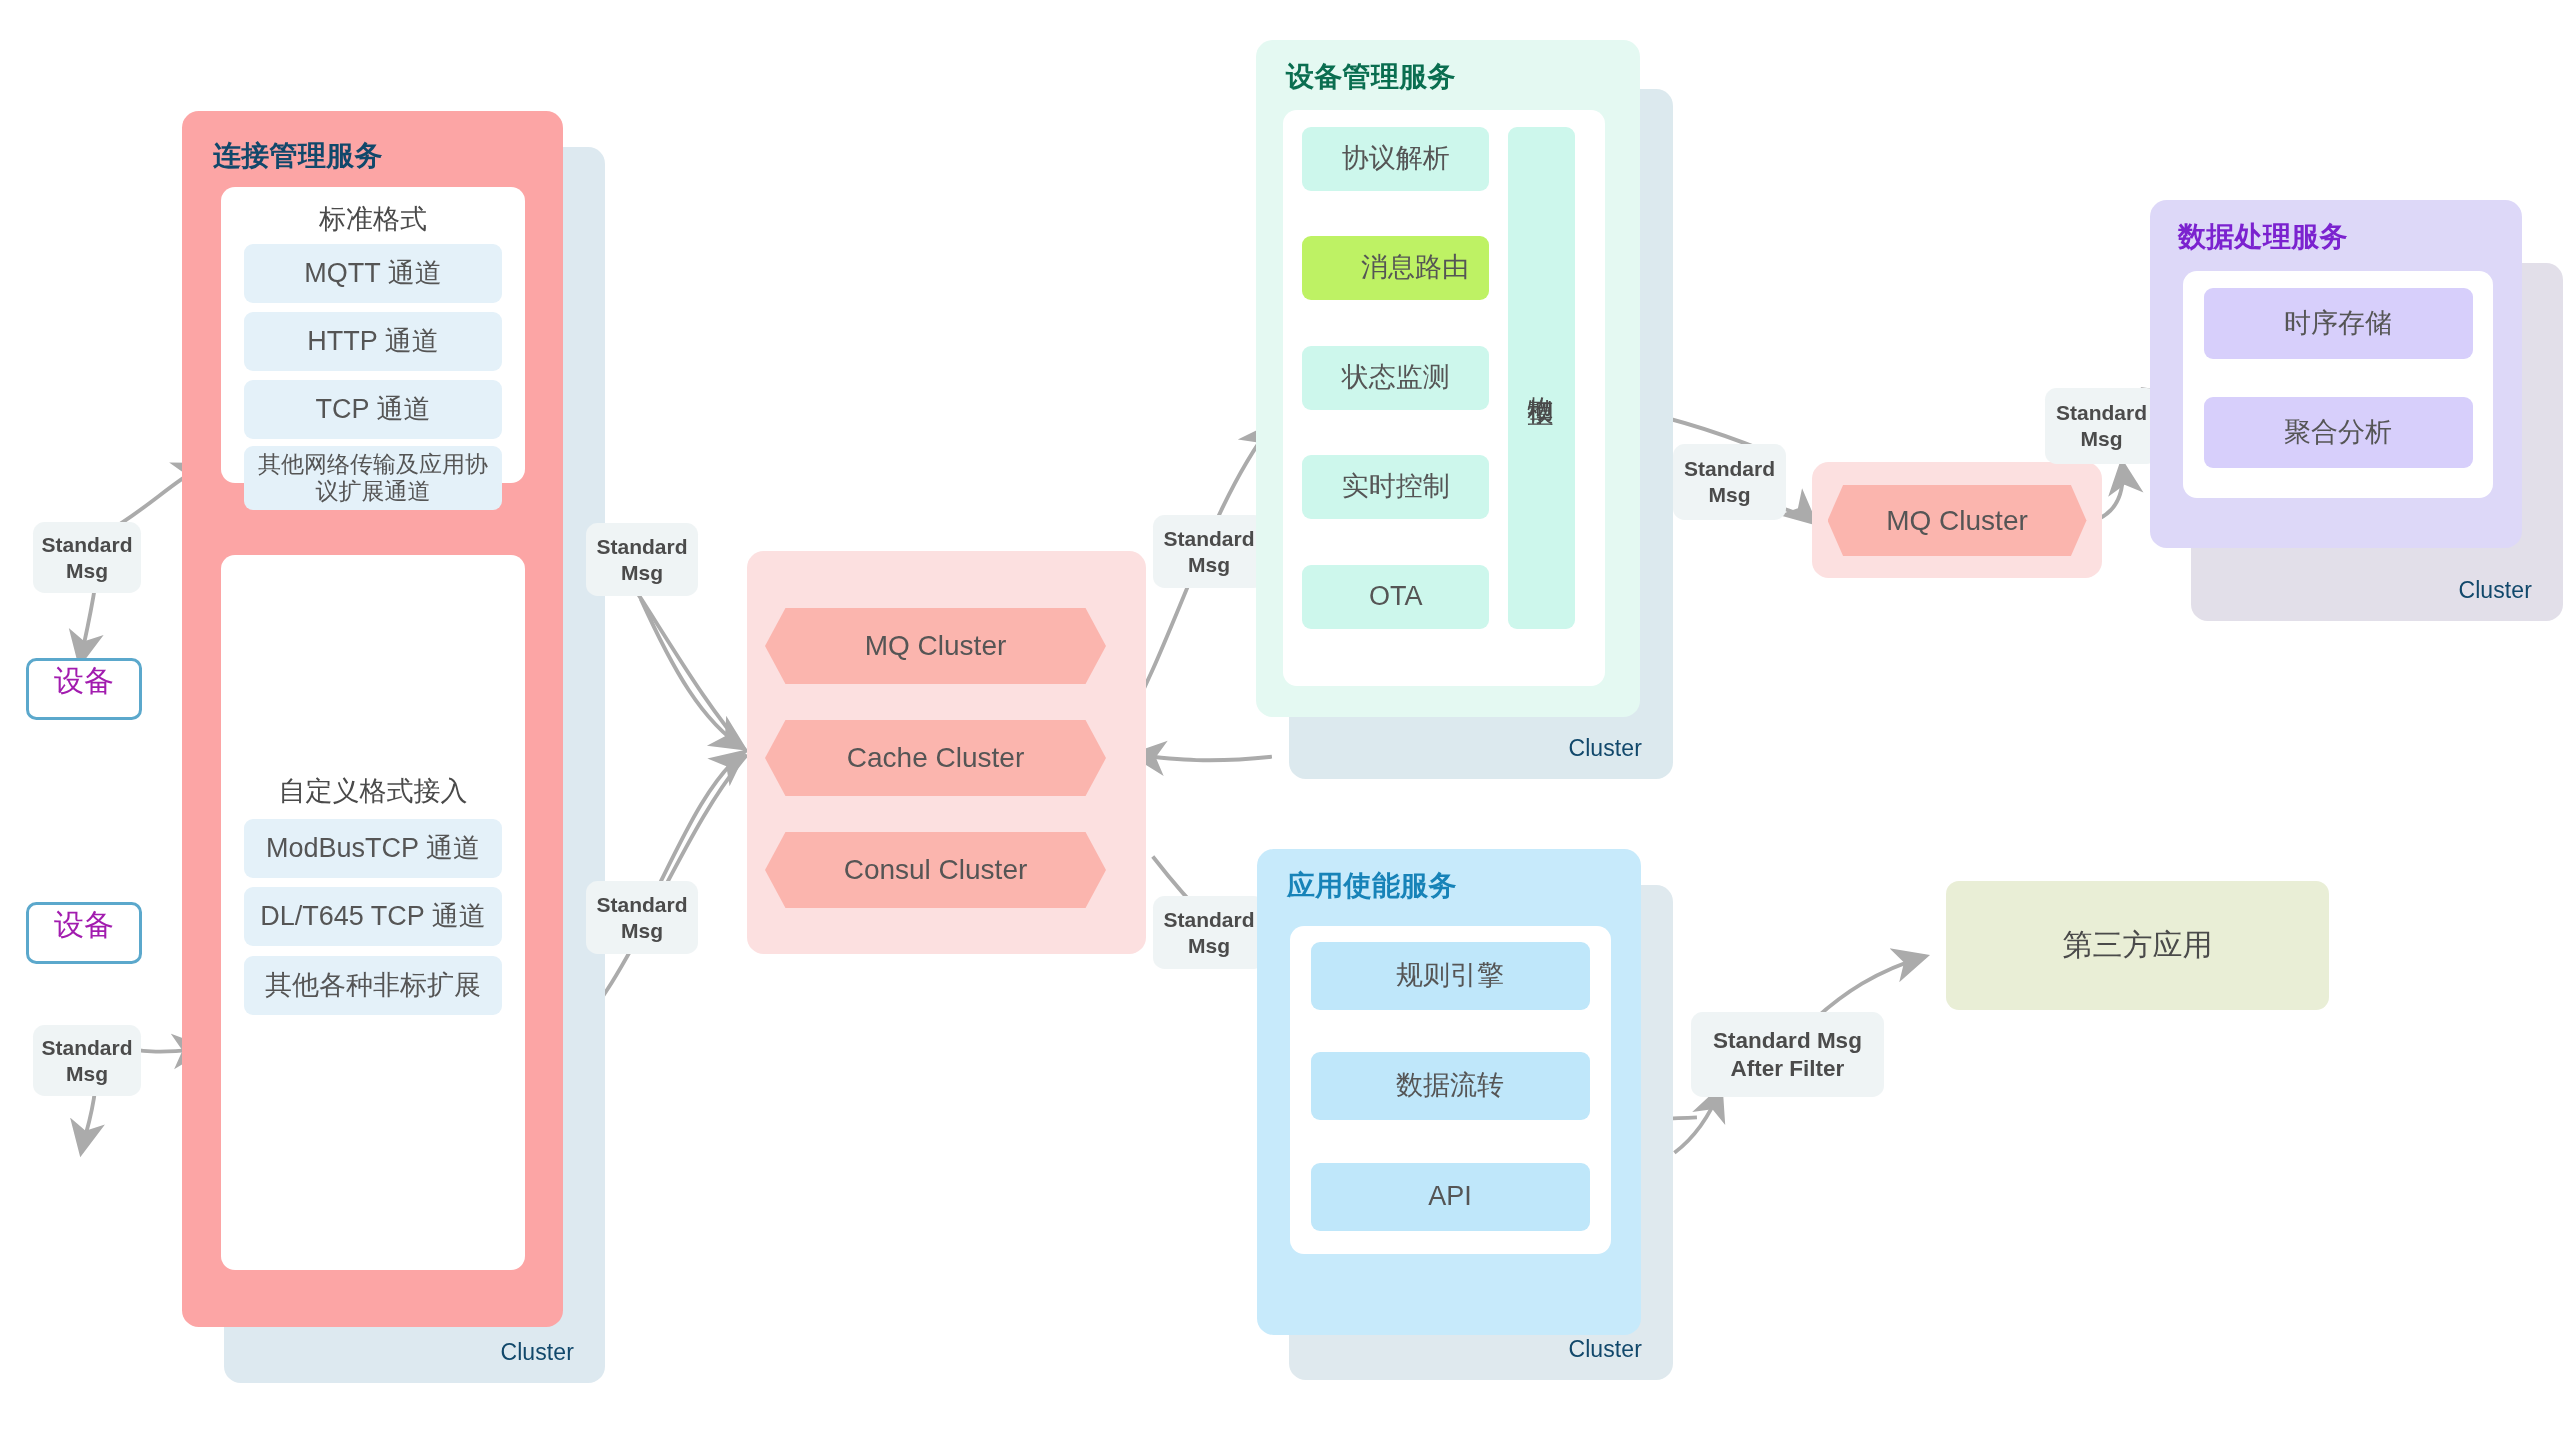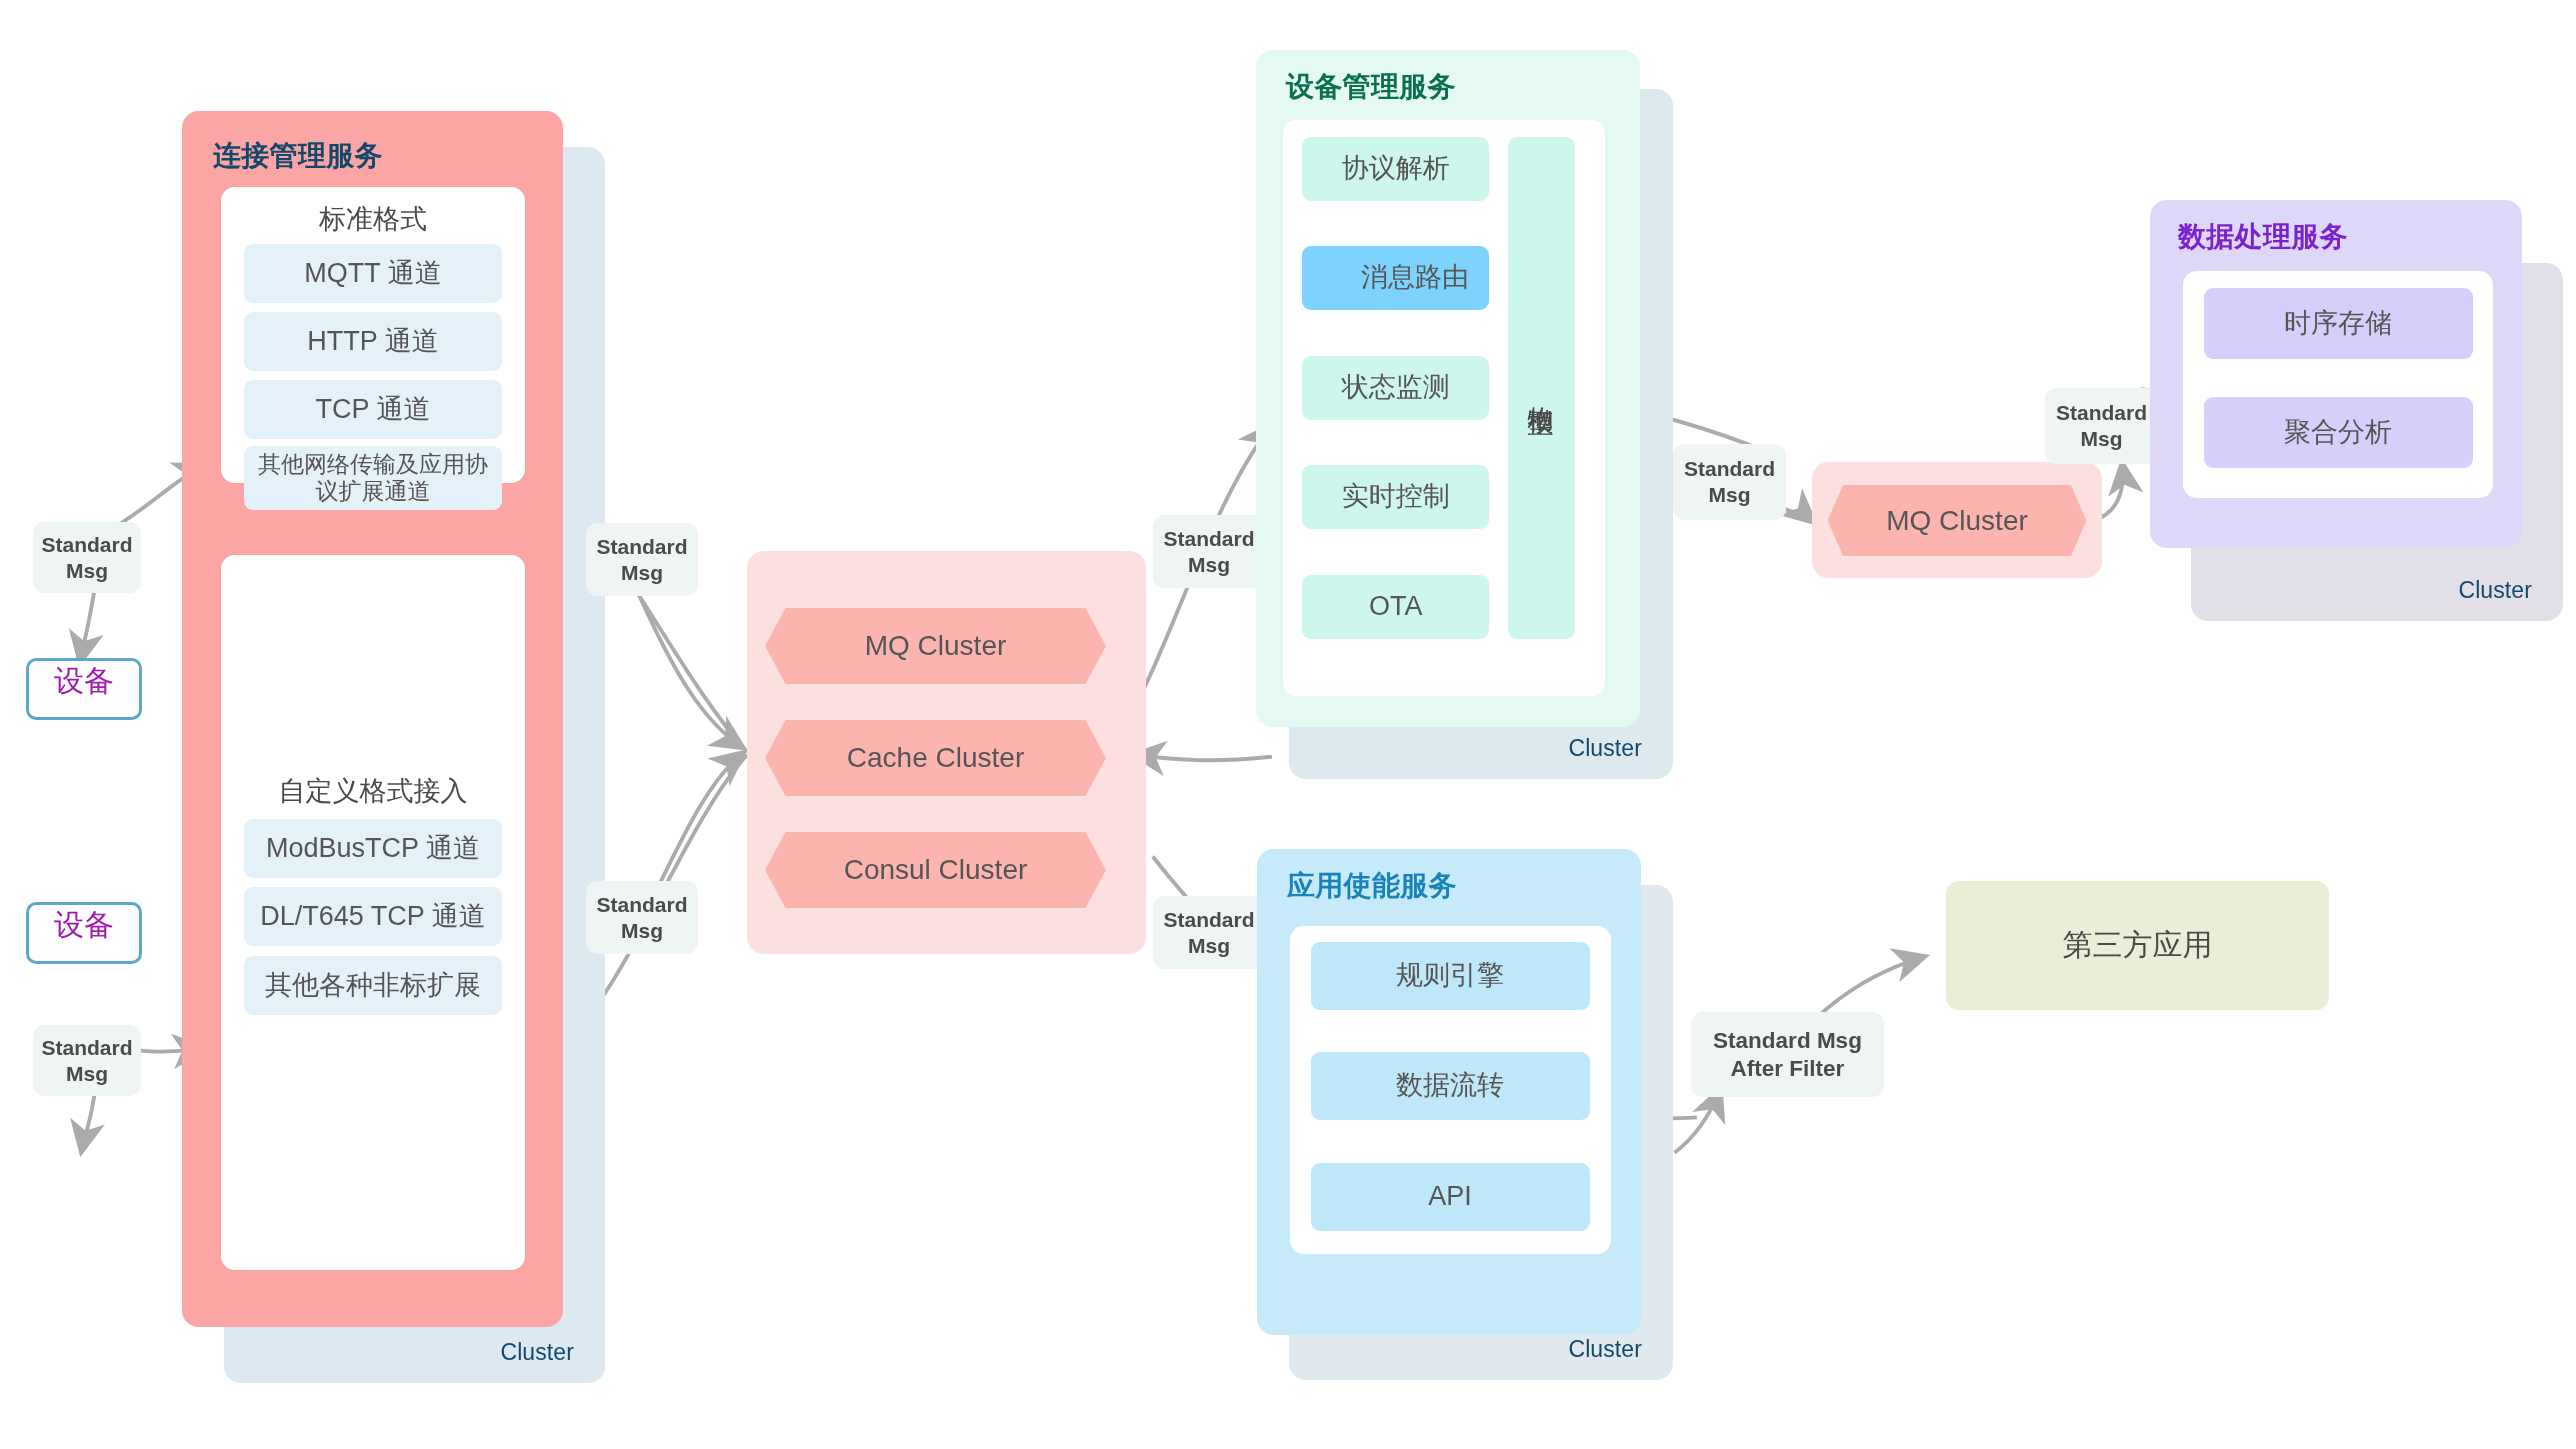--- a/index.html
+++ b/index.html
@@ -200,26 +200,26 @@
   <div class="msg" style="left:1153px;top:896px;width:112px;height:73px;">
     <span>
       <span>Standard</span><br>
       <span>Msg</span>
     </span>
   </div>
 
   <div class="cluster-plate" style="left:1289px;top:89px;width:384px;height:690px;background:#dce9ee;">
     <span class="cluster-label">Cluster</span>
   </div>
-  <div class="panel" style="left:1256px;top:50px;width:384px;height:677px;background:#e4f9f2;">
+  <div class="panel" style="left:1256px;top:40px;width:384px;height:677px;background:#e4f9f2;">
     <div class="panel-title" style="left:30px;top:18px;color:#0a6e50;">设备管理服务</div>
 
     <div class="inner-card" style="left:27px;top:70px;width:322px;height:576px;">
       <div class="chip" style="left:19.3px;top:16.7px;width:187px;height:64px;background:#cdf7ec;">协议解析</div>
-      <div class="chip" style="left:19.3px;top:126px;width:187px;height:64px;background:#7dd3fc;padding-left:45px;">消息路由</div>
+      <div class="chip" style="left:19.3px;top:126px;width:187px;height:64px;background:#bef264;padding-left:45px;">消息路由</div>
       <div class="chip" style="left:19.3px;top:236px;width:187px;height:64px;background:#cdf7ec;">状态监测</div>
       <div class="chip" style="left:19.3px;top:345px;width:187px;height:64px;background:#cdf7ec;">实时控制</div>
       <div class="chip" style="left:19.3px;top:455px;width:187px;height:64px;background:#cdf7ec;">OTA</div>
       <div class="chip-vert" style="left:225px;top:16.7px;width:67px;height:502px;background:#cdf7ec;">物模型</div>
     </div>
   </div>
 
   <div class="cluster-plate" style="left:1289px;top:885px;width:384px;height:495px;background:#dfe9ee;">
     <span class="cluster-label">Cluster</span>
   </div>

